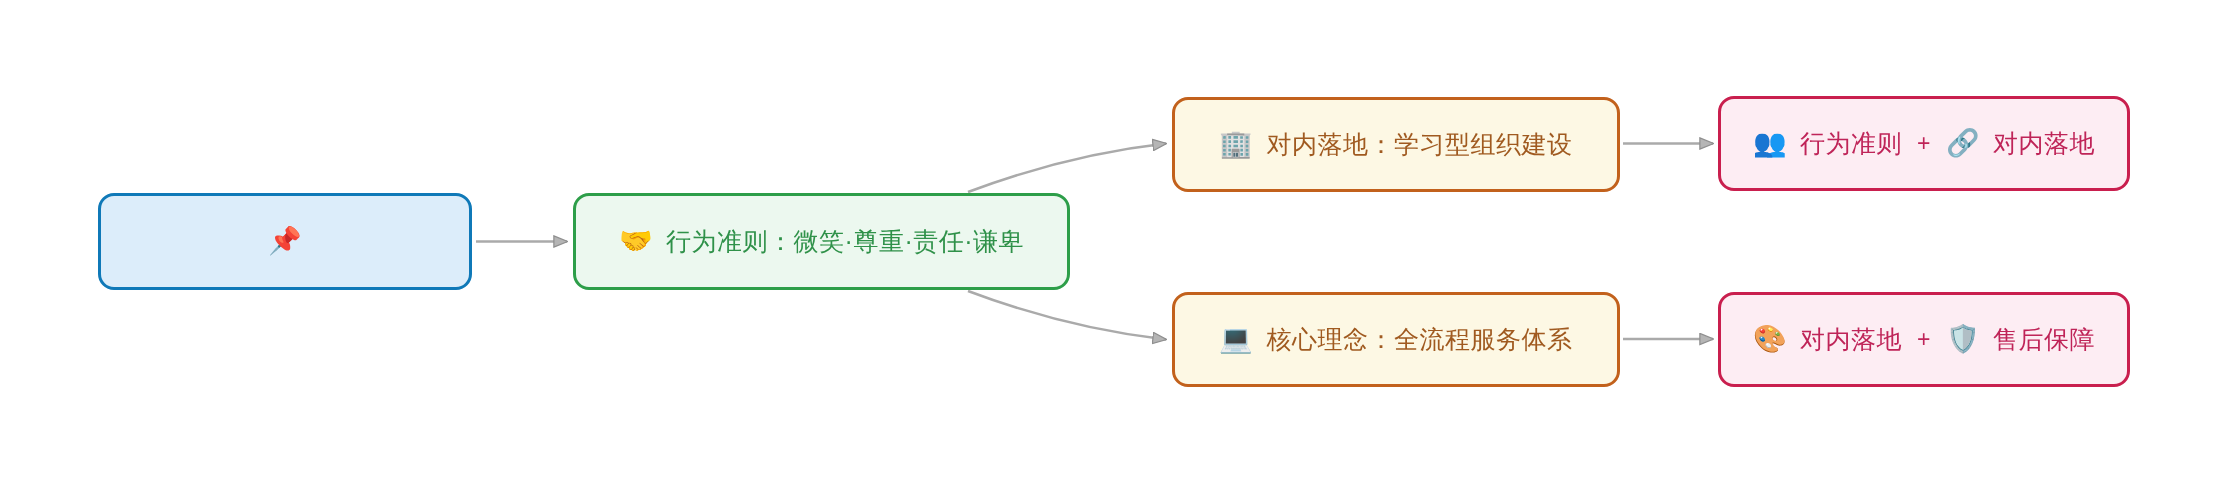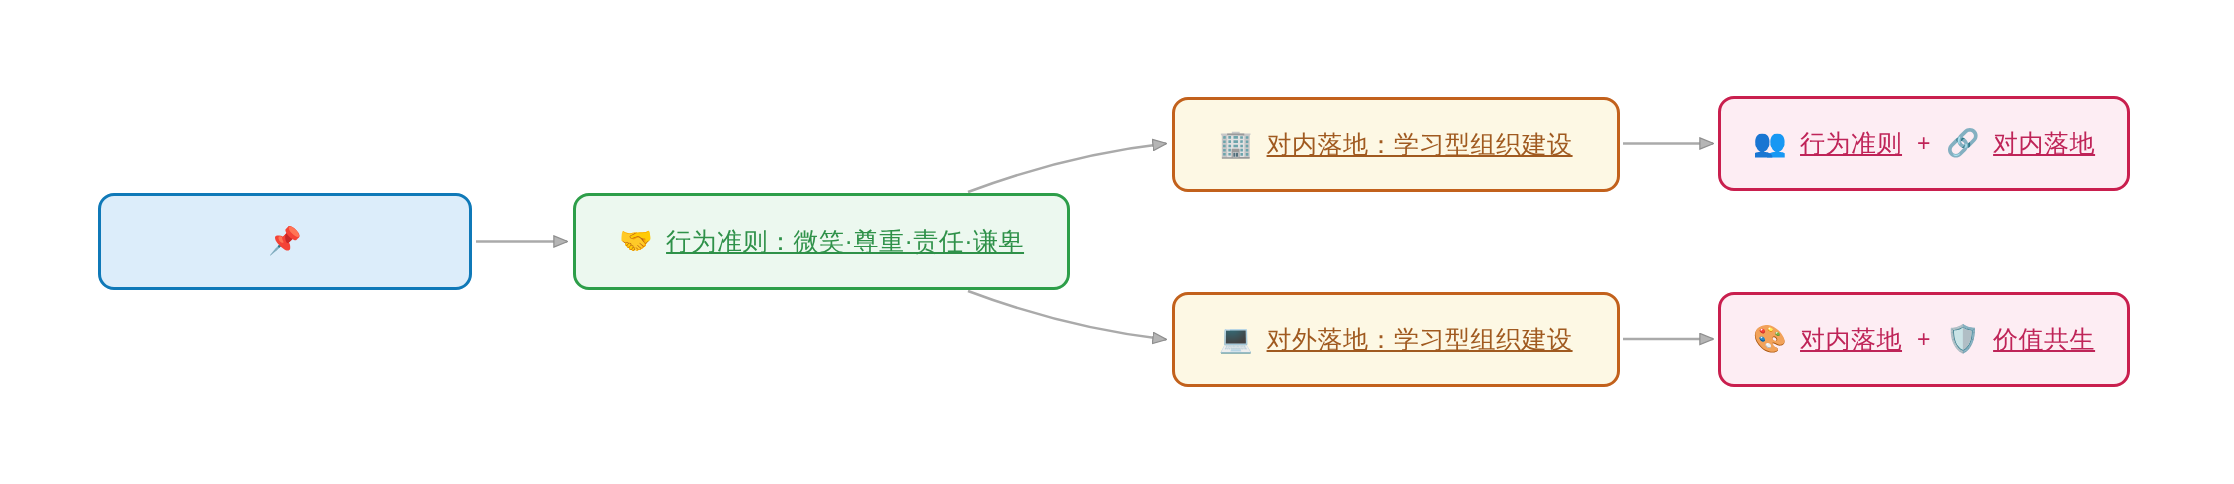--- a/index.html
+++ b/index.html
@@ -36,21 +36,20 @@
     letter-spacing: 0.5px;
     white-space: nowrap;
     cursor: pointer;
   }
   .node .emoji {
     font-size: 27px;
     line-height: 1;
   }
   .node .label {
     line-height: 1;
-    text-decoration: underline;
   }
   .node .joiner {
     font-size: 23px;
     line-height: 1;
     margin: 0 2px;
   }
 </style>
 </head>
 <body>
 
@@ -78,32 +77,32 @@
     <span class="label">行为准则：微笑·尊重·责任·谦卑</span>
   </div>
 
   <div class="node" style="left: 1172px; top: 97px; width: 448px; height: 95px; border-color: rgb(194, 97, 28); background: rgb(253, 248, 228); color: rgb(160, 90, 32);">
     <span class="emoji">🏢</span>
     <span class="label">对内落地：学习型组织建设</span>
   </div>
 
   <div class="node" style="left: 1172px; top: 292px; width: 448px; height: 95px; border-color: rgb(194, 97, 28); background: rgb(253, 248, 228); color: rgb(160, 90, 32);">
     <span class="emoji">💻</span>
-    <span class="label">对外落地：学习型组织建设</span>
+    <span class="label">核心理念：全流程服务体系</span>
   </div>
 
   <div class="node" style="left: 1718px; top: 96px; width: 412px; height: 95px; border-color: rgb(201, 31, 78); background: rgb(253, 237, 243); color: rgb(191, 36, 88);">
     <span class="emoji">👥</span>
     <span class="label">行为准则</span>
     <span class="joiner">+</span>
     <span class="emoji">🔗</span>
     <span class="label">对内落地</span>
   </div>
 
   <div class="node" style="left: 1718px; top: 292px; width: 412px; height: 95px; border-color: rgb(201, 31, 78); background: rgb(253, 237, 243); color: rgb(191, 36, 88);">
     <span class="emoji">🎨</span>
     <span class="label">对内落地</span>
     <span class="joiner">+</span>
     <span class="emoji">🛡️</span>
-    <span class="label">价值共生</span>
+    <span class="label">售后保障</span>
   </div>
 
 </div>
 
 </body></html>

